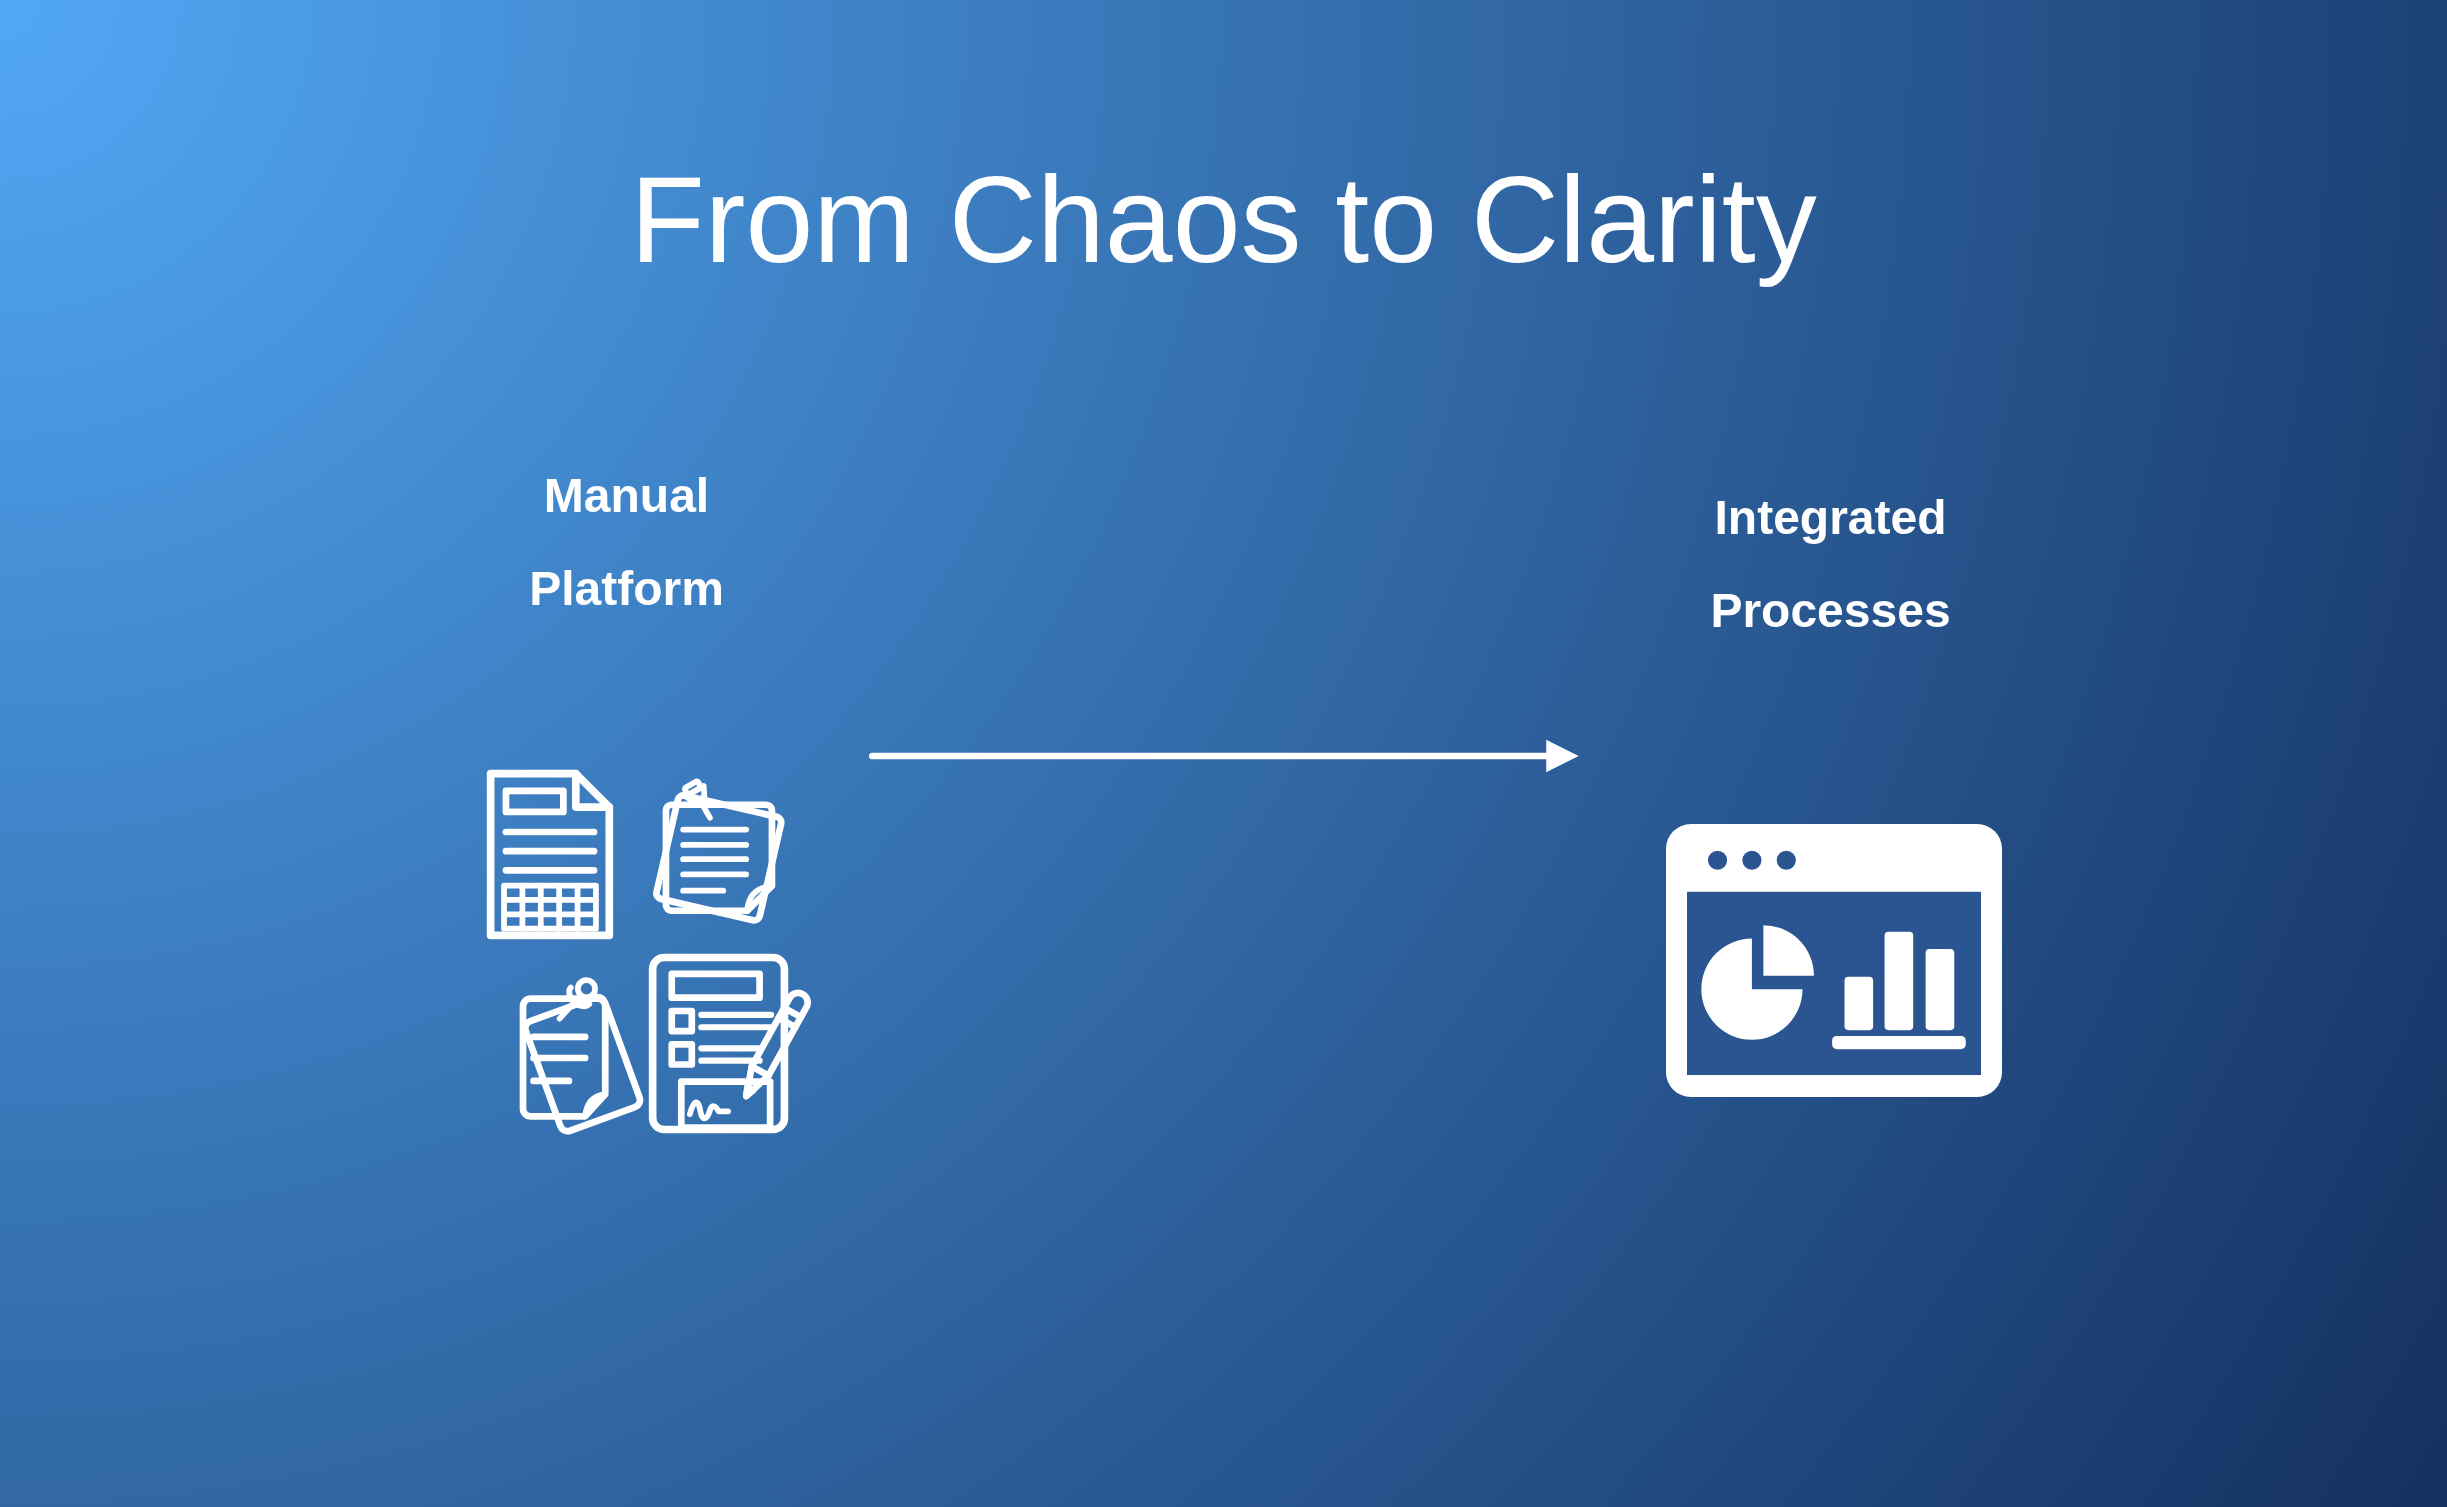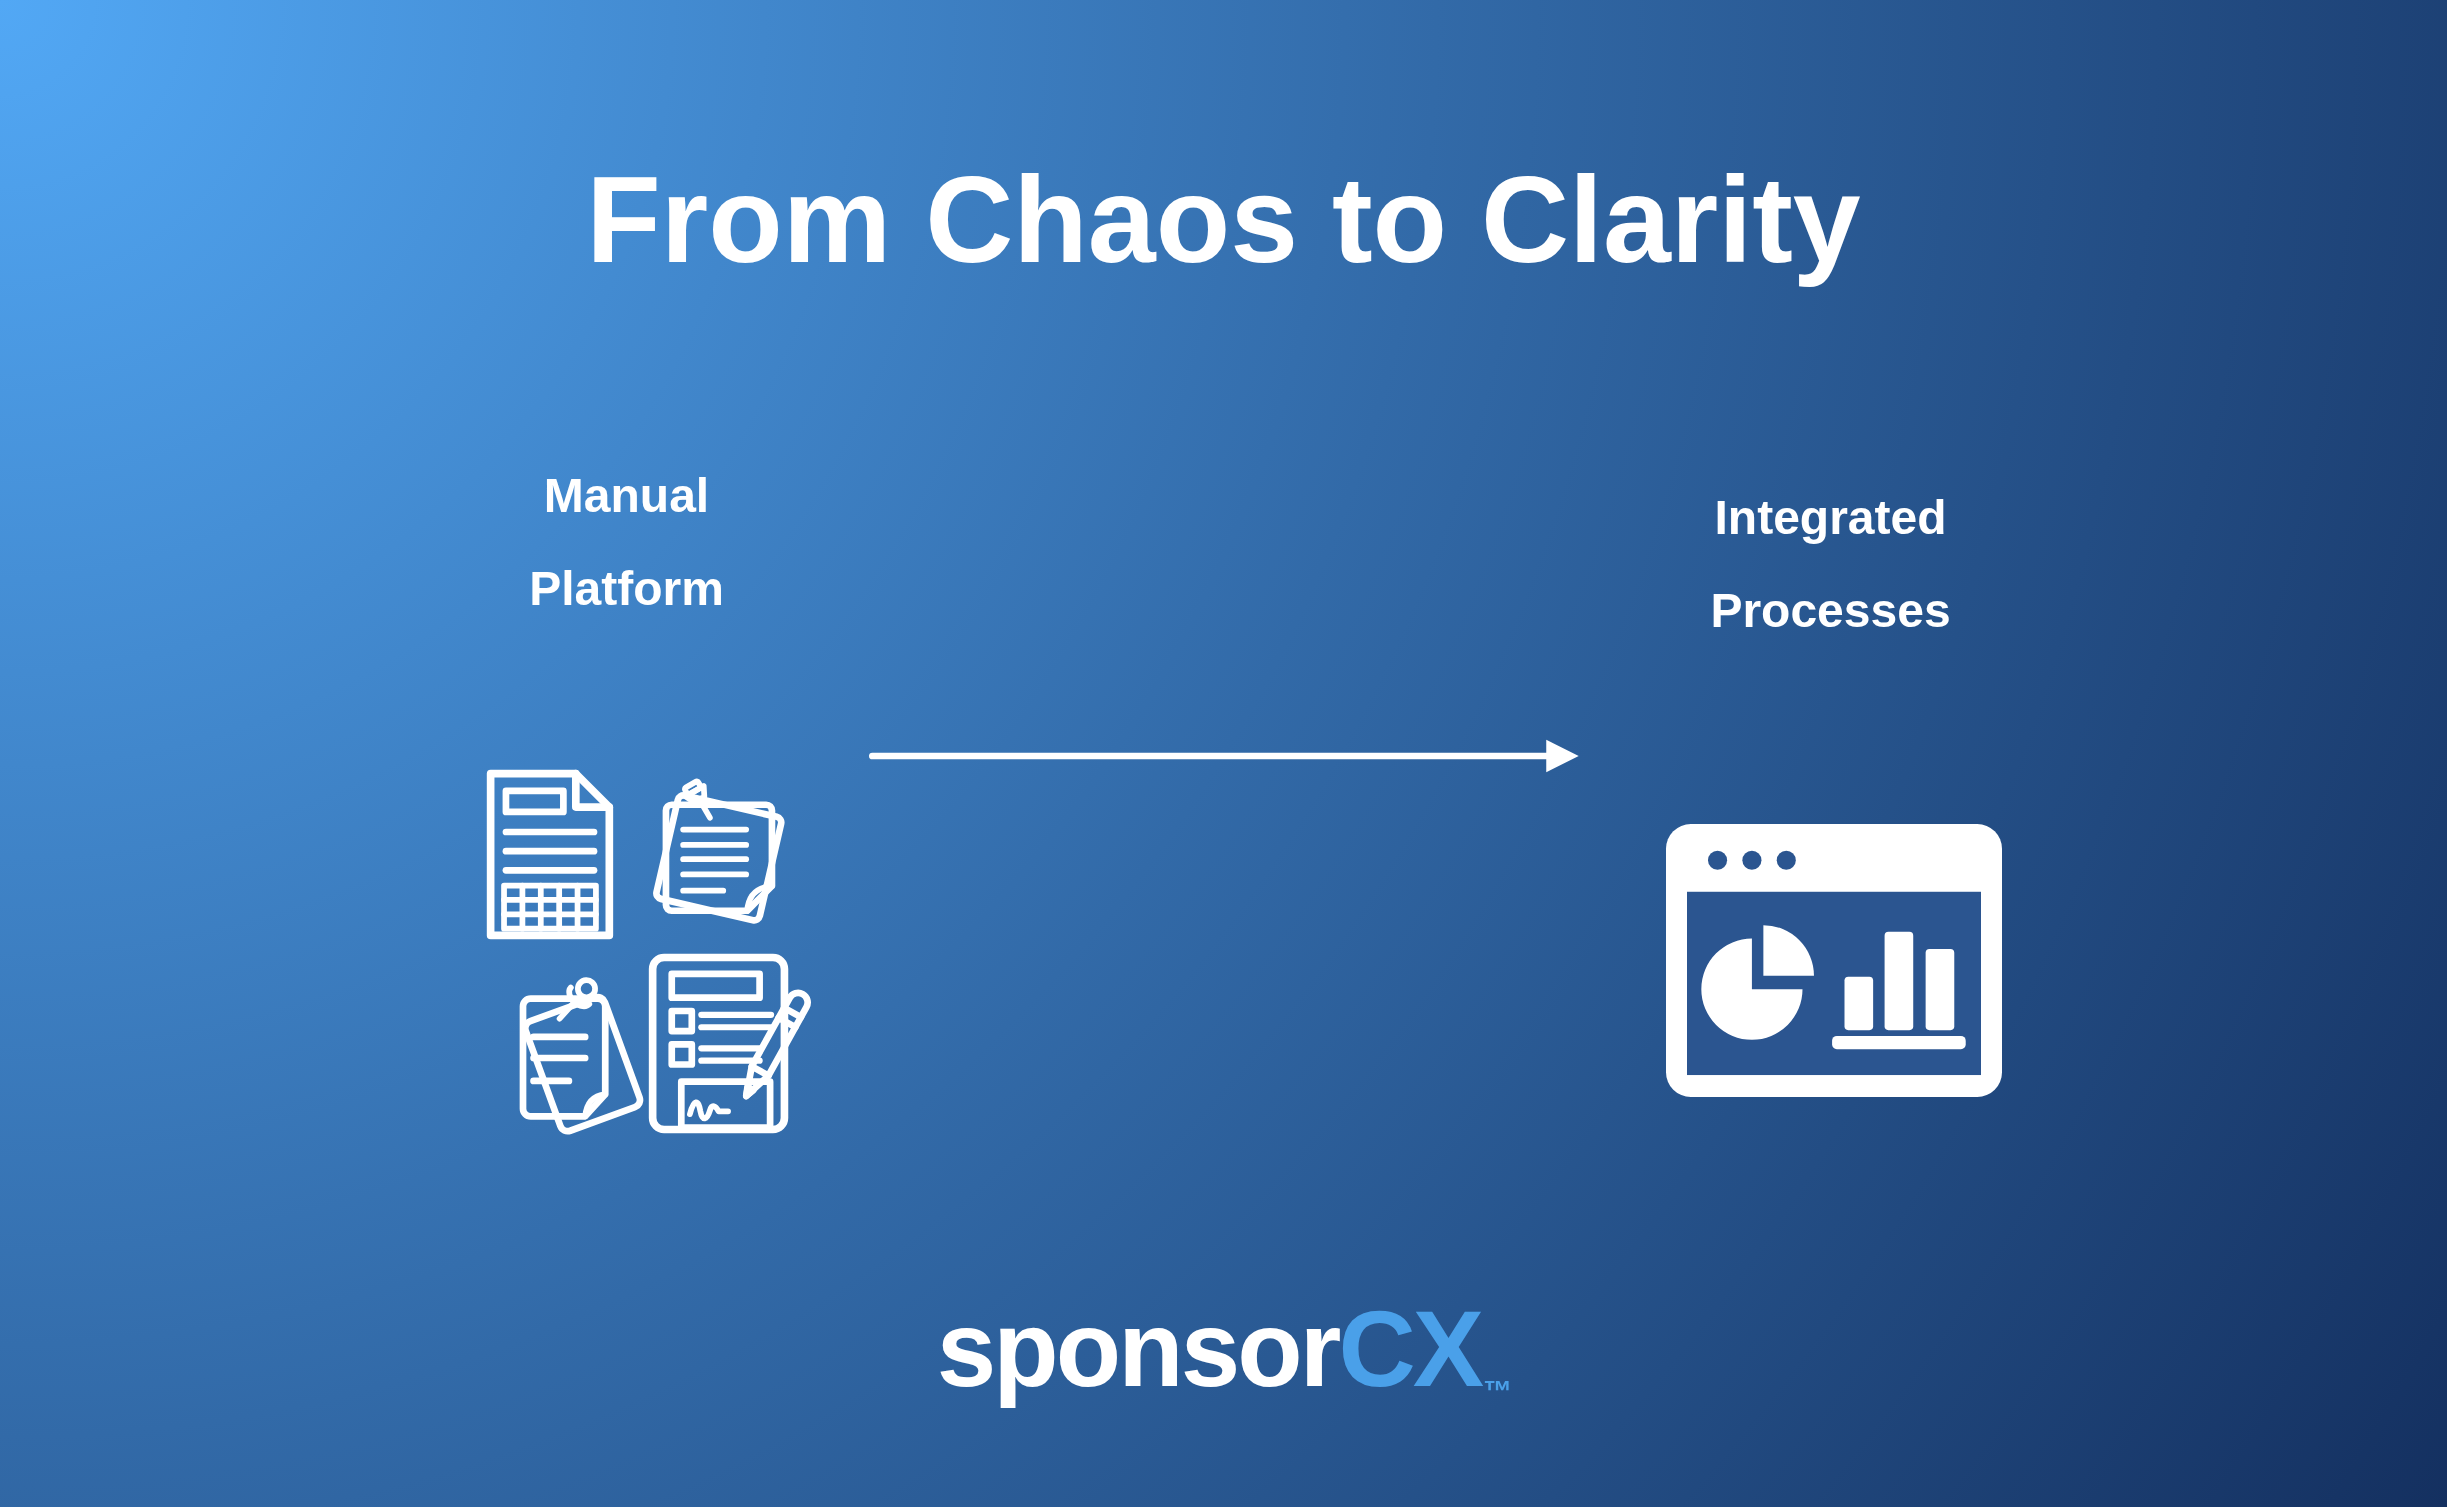--- a/index.html
+++ b/index.html
@@ -6,21 +6,21 @@
   .canvas{
     position:relative;
     width:2447px;height:1507px;
     overflow:hidden;
     background:radial-gradient(circle farthest-corner at 0 0, #52a8f5 0%, #326aa8 50%, #143060 100%);
     font-family:"Liberation Sans","DejaVu Sans",sans-serif;
   }
   .title{
     position:absolute;top:159px;left:0;width:100%;
     margin:0;text-align:center;
-    font-size:122px;font-weight:700;line-height:1;
+    font-size:122px;font-weight:400;line-height:1;
     color:#ffffff;letter-spacing:0px;
   }
   .label{
     position:absolute;width:669px;text-align:center;
     font-size:48px;font-weight:700;line-height:93px;color:#ffffff;
   }
   .left-label{left:292px;top:449px;}
   .right-label{left:1496px;top:471px;}
   .icon{position:absolute;overflow:visible;}
   .icon-spreadsheet{left:480px;top:765px;width:139px;height:179px;}
@@ -155,18 +155,15 @@
       <path d="M102 159 L102 106 A53 53 0 0 1 155 159 Z"></path>
     </g>
     <g fill="#ffffff">
       <rect x="187" y="160" width="30" height="56" rx="4"></rect>
       <rect x="229" y="113" width="30" height="103" rx="4"></rect>
       <rect x="272" y="131" width="30" height="85" rx="4"></rect>
       <rect x="174" y="222" width="140" height="14" rx="5"></rect>
     </g>
   </svg>
 
-  <div class="logo">
-    <span class="logo-primary">sponsor</span><span class="logo-accent">CX</span><span class="logo-tm">™</span>
-  </div>
 
 </div>
 
 
 </body></html>

